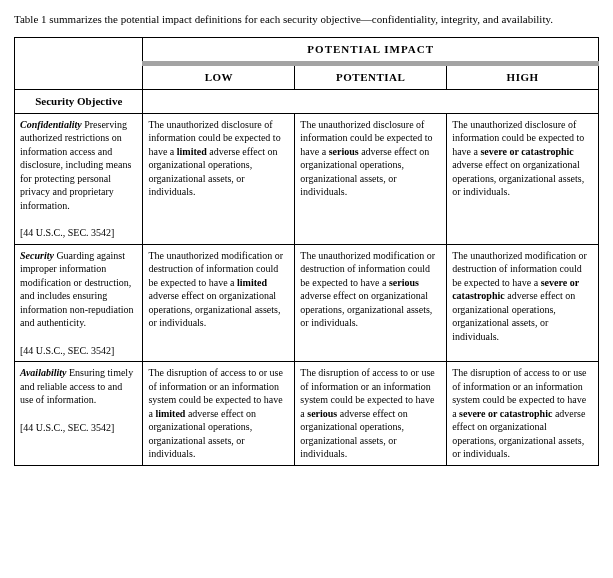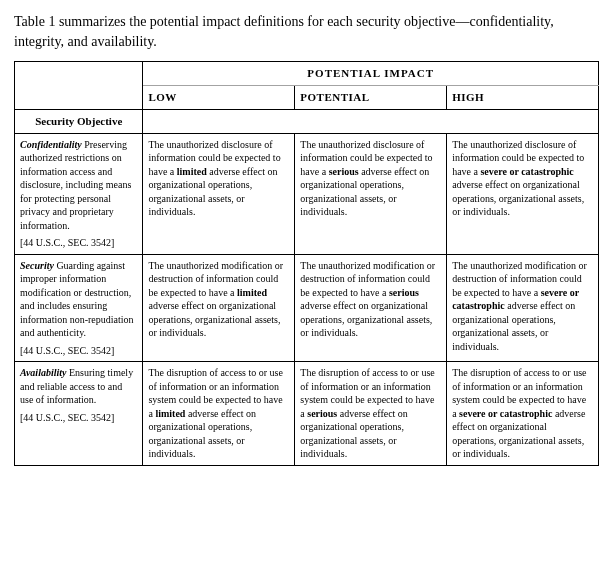--- a/index.html
+++ b/index.html
@@ -6,21 +6,21 @@
     body {
       font-family: Times New Roman, Times, serif;
       font-size: 11px;
       background: #fff;
       color: #000;
       width: 613px;
       min-height: 578px;
       padding: 12px 14px;
     }
     .caption {
-      font-size: 14px;
+      font-size: 11px;
       margin-bottom: 10px;
       line-height: 1.4;
     }
     table {
       width: 100%;
       border-collapse: collapse;
       border: 1px solid #000;
     }
     th, td {
       border: 1px solid #000;
@@ -28,40 +28,40 @@
       vertical-align: top;
       font-size: 10px;
       line-height: 1.35;
     }
     .header-potential-impact {
       text-align: center;
       font-weight: bold;
       font-size: 11px;
       letter-spacing: 1px;
       padding: 4px;
-      border-bottom: 1px solid #a3a3a3;
+      border-bottom: 5px solid #a3a3a3;
     }
     .col-header {
-      text-align: left;
+      text-align: center;
       font-weight: bold;
       font-size: 11px;
       letter-spacing: 0.5px;
     }
     .col-security {
       font-weight: bold;
       text-align: center;
       font-size: 11px;
       margin-top: 44px;
     }
     .obj-title {
       font-style: italic;
       font-weight: bold;
     }
     .citation {
-      margin-top: 4px;
+      margin-top: 14px;
     }
   </style>
 </head>
 <body>
 
 <p class="caption">Table 1 summarizes the potential impact definitions for each security objective—confidentiality, integrity, and availability.</p>
 
 <table>
     <thead>
       <tr>

